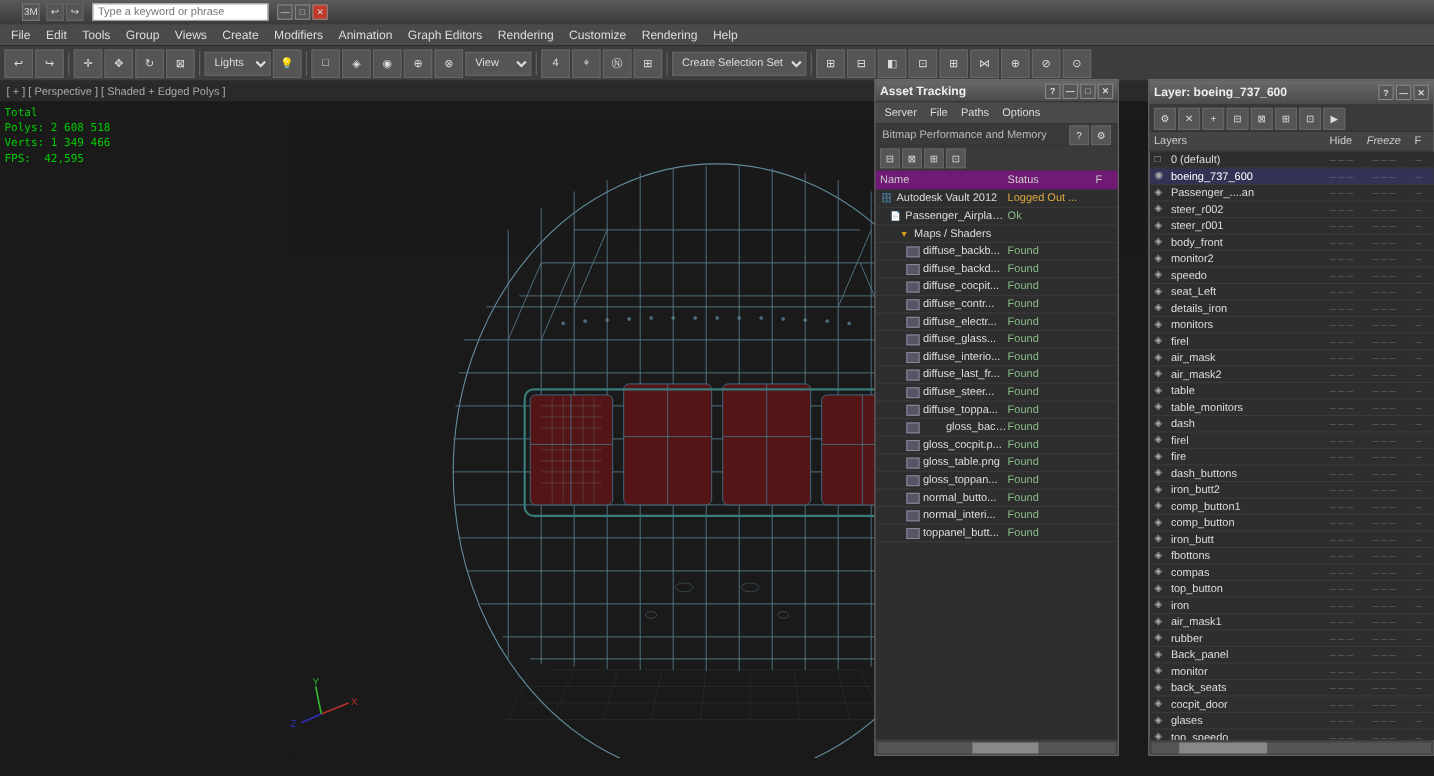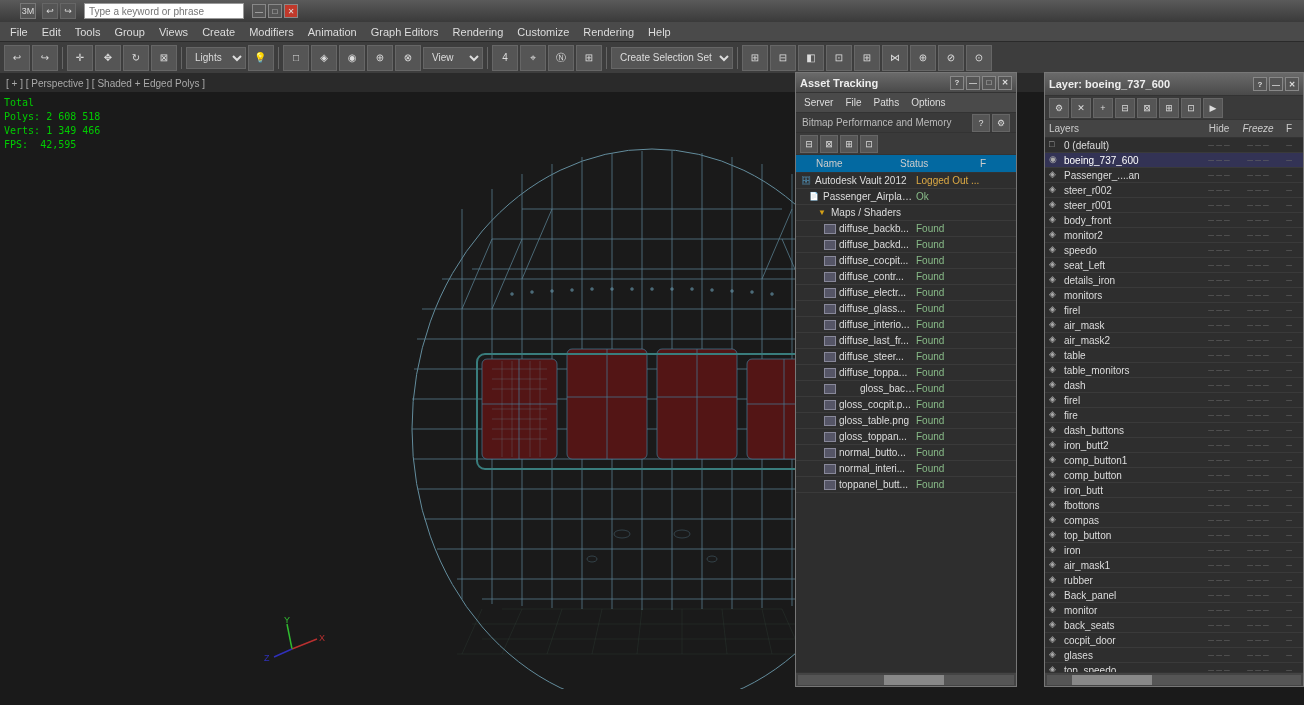--- a/index.html
+++ b/index.html
@@ -230,24 +230,24 @@
       background: #555;
       border: 1px solid #666;
       display: flex; align-items: center; justify-content: center;
       font-size: 9px;
       cursor: pointer;
       color: #ddd;
     }
 
     #asset-panel .panel-header {
       height: 18px;
-      background: #0369a1;
-      display: flex;
-      align-items: center;
-      padding: 0 20px;
+      background: #701a75;
+      display: flex;
+      align-items: center;
+      padding: 0 4px;
       border-bottom: 1px solid #333;
       font-size: 10px;
       color: #ccc;
     }
     .col-name { flex: 1; }
     .col-status { width: 80px; }
     .col-flag { width: 16px; }
 
     #asset-panel .panel-content {
       flex: 1;

